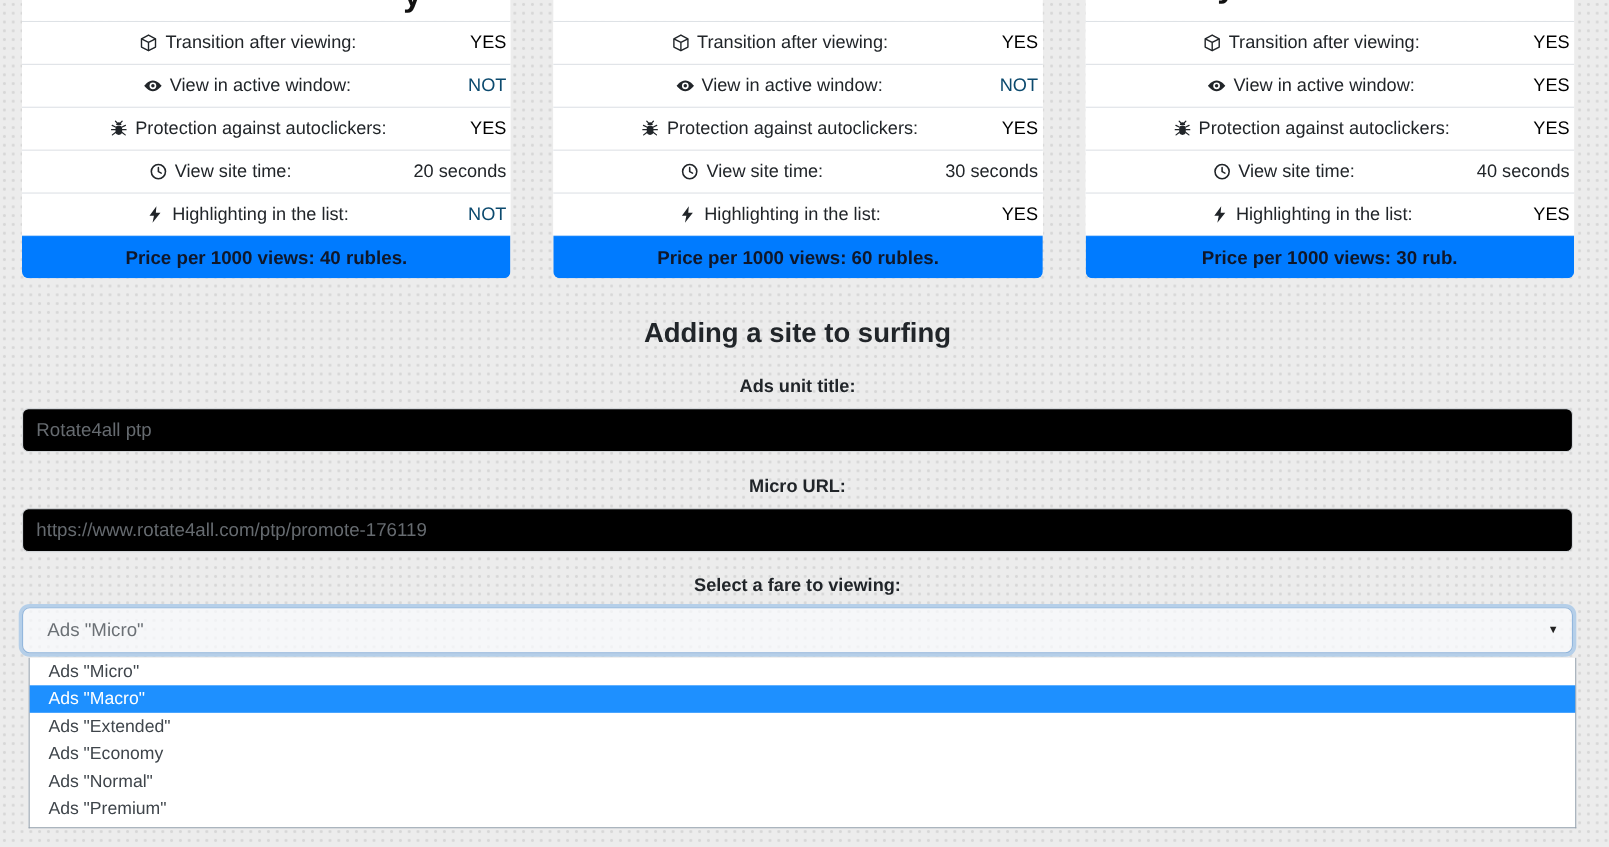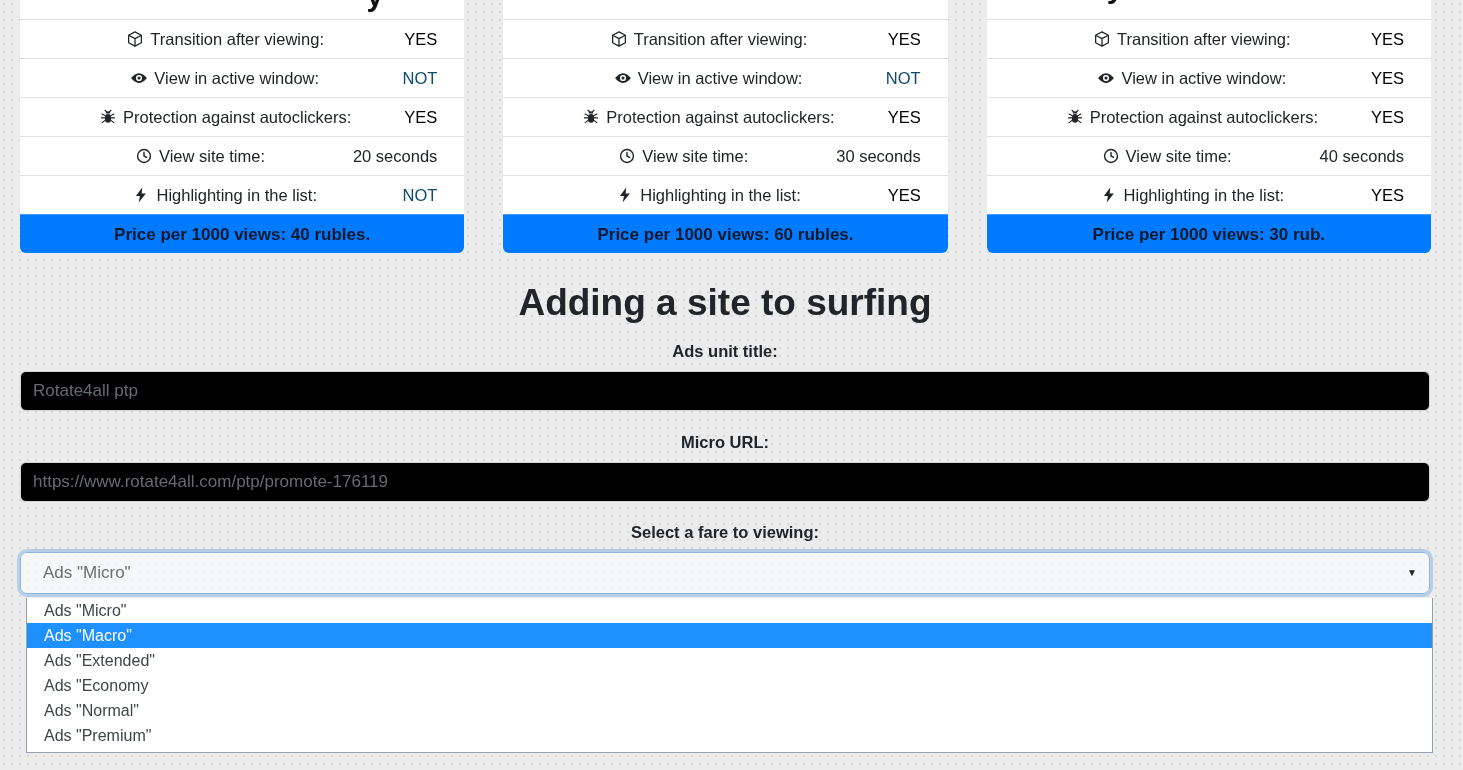--- a/index.html
+++ b/index.html
@@ -37,21 +37,21 @@
     line-height:30px;
   }
   .card-1 .frag { left:78%; }
   .card-3 .frag { left:27%; top:-27px; }
 
   .card-rows { background:#fff; }
   .feat-row {
     display:flex;
     align-items:center;
     height:39px;
-    padding:0 27px;
+    padding:0 4px;
     border-top:1px solid #dee2e6;
     background:#fff;
     font-size:16.5px;
   }
   .row-mid {
     flex:1;
     display:flex;
     align-items:center;
     justify-content:center;
     white-space:nowrap;
@@ -83,21 +83,21 @@
     font-size:17px;
     border-radius:0 0 6px 6px;
     border-top:1px solid rgba(255,255,255,.25);
   }
 
   
   .form-wrap { margin:0 33px 0 20px; }
   .page-title {
     margin:32px 0 0;
     text-align:center;
-    font-size:37px;
+    font-size:25px;
     line-height:36px;
     font-weight:600;
     color:#212529;
   }
   .form-label {
     margin:20px 0 0;
     text-align:center;
     font-size:16.5px;
     line-height:20px;
     font-weight:700;

